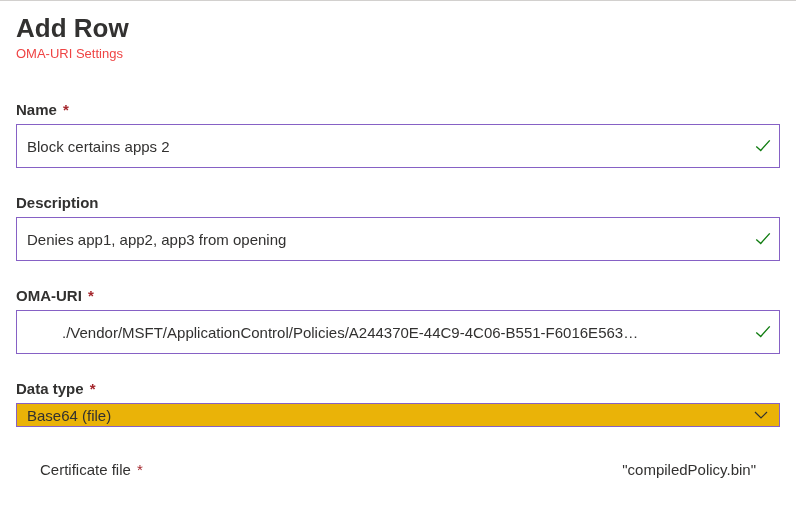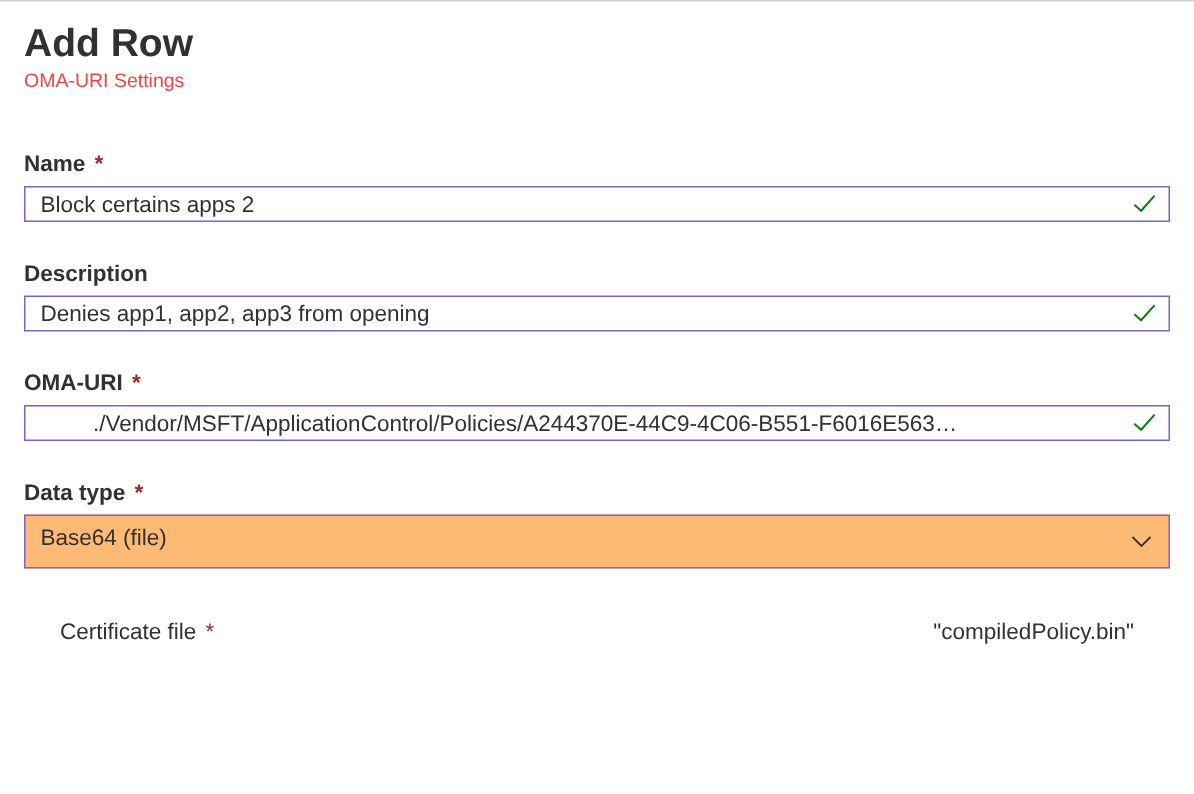--- a/index.html
+++ b/index.html
@@ -39,48 +39,48 @@
     .required-star {
       color: #a4262c;
       margin-left: 2px;
     }
     .field-input-wrap {
       position: relative;
       width: 100%;
     }
     .field-input {
       width: 100%;
-      height: 24px;
+      height: 44px;
       border: 1px solid #8661c5;
       padding: 6px 36px 6px 10px;
       font-size: 15px;
       font-family: inherit;
       color: #323130;
       background: #ffffff;
       outline: none;
     }
     .field-validation-icon {
       position: absolute;
       right: 8px;
       top: 50%;
       transform: translateY(-50%);
       pointer-events: none;
     }
     .field-dropdown {
       width: 100%;
-      height: 36px;
+      height: 24px;
       border: 1px solid #8661c5;
       padding: 6px 36px 6px 10px;
       font-size: 15px;
       color: #323130;
-      background: #fdba74;
+      background: #eab308;
       outline: none;
       position: relative;
       display: flex;
-      align-items: flex-start;
+      align-items: center;
       cursor: pointer;
     }
     .dropdown-chevron {
       position: absolute;
       right: 10px;
       top: 50%;
       transform: translateY(-50%);
       pointer-events: none;
     }
     .file-row {

